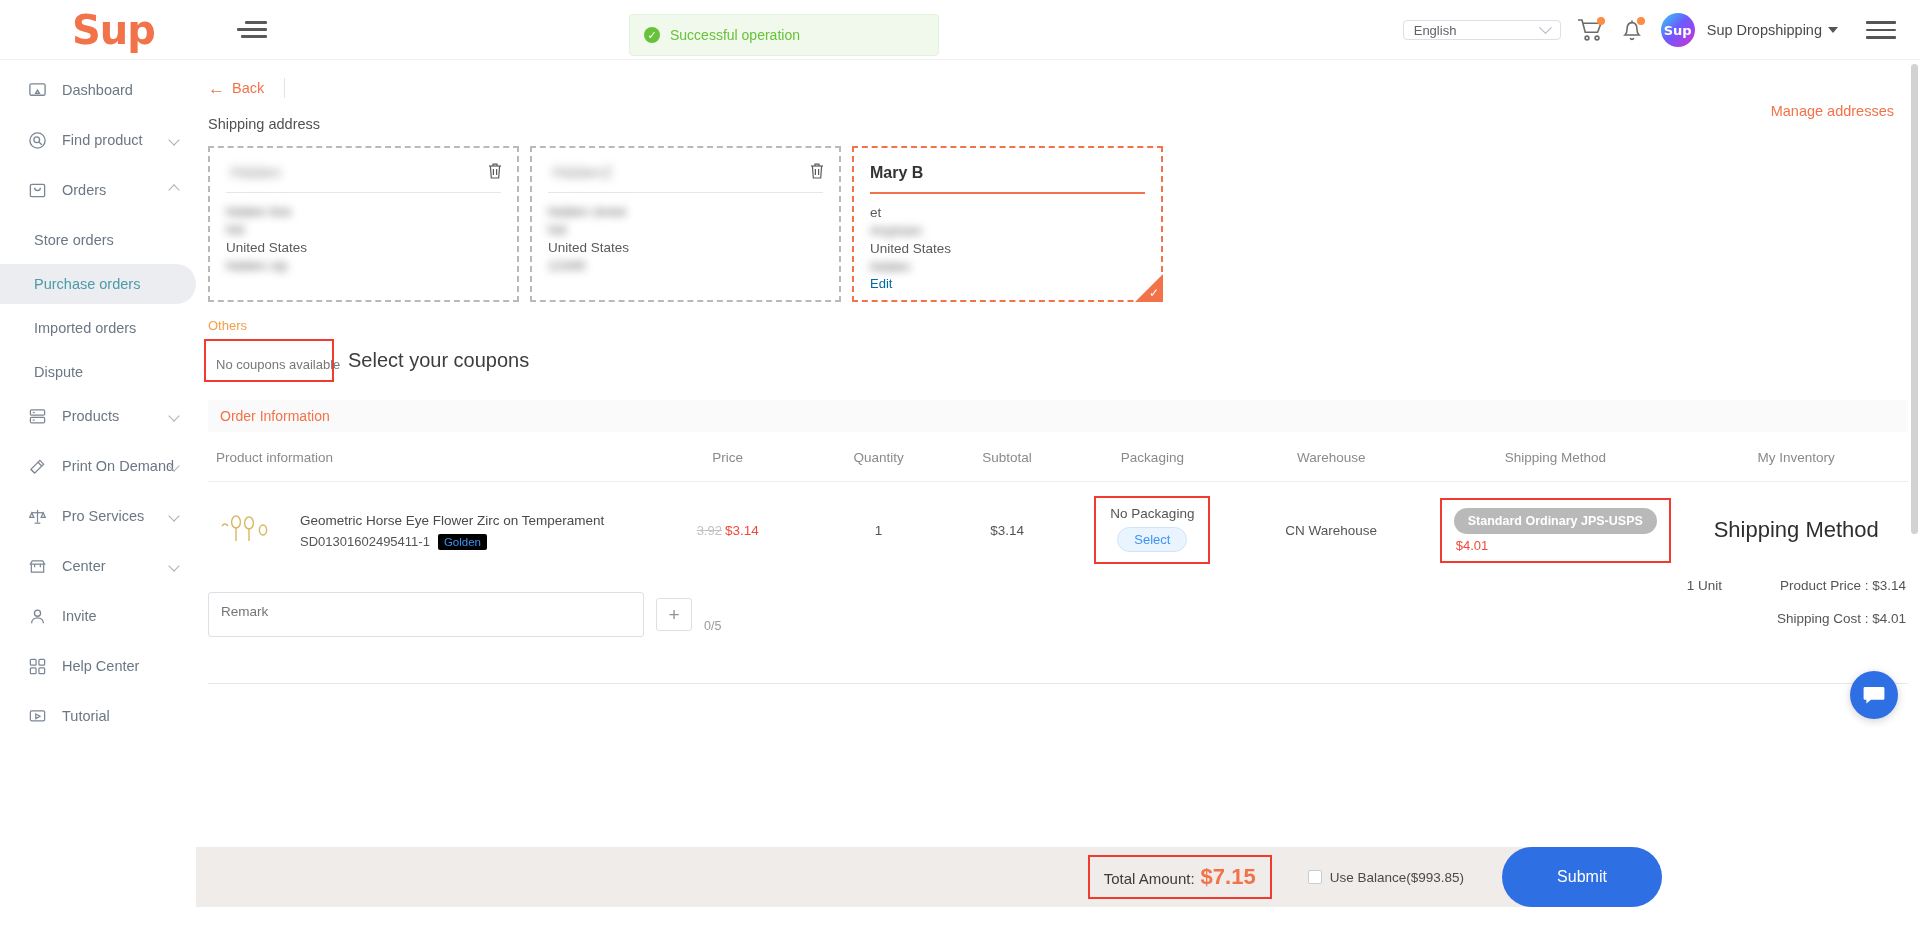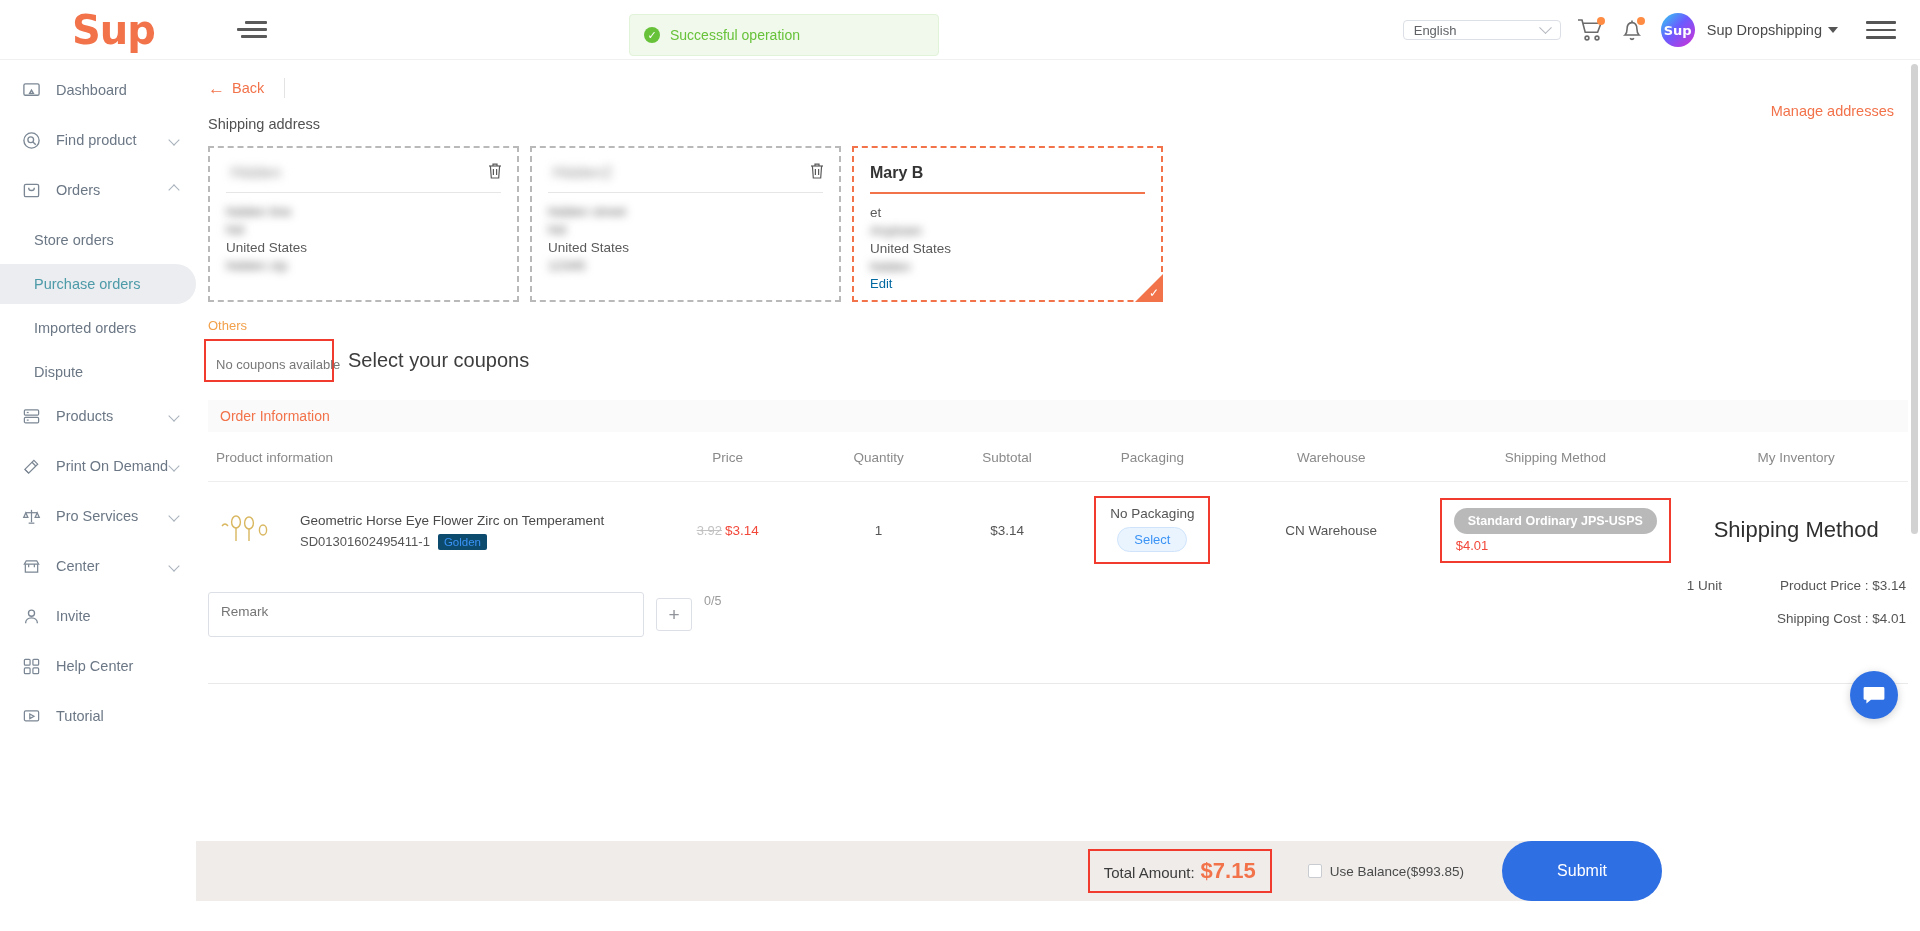--- a/index.html
+++ b/index.html
@@ -71,21 +71,21 @@
                 border-top: 6px solid #555; margin-right: 28px; }
   .burger { width: 30px; display: flex; flex-direction: column; gap: 5px; cursor: pointer; }
   .burger span { height: 2.5px; background: #555; border-radius: 1px; }
 
   
   .sidebar {
     position: absolute; top: 60px; left: 0; width: 196px; height: 871px;
     background: #fff; padding-top: 10px; overflow: hidden; z-index: 20;
   }
   .nav-item {
-    height: 40px; display: flex; align-items: center; padding-left: 20px;
+    height: 40px; display: flex; align-items: center; padding-left: 26px;
     font-size: 14.5px; color: #6b7785; cursor: pointer; position: relative;
     margin-bottom: 10px;
   }
   .nav-item .ic { width: 22px; height: 22px; margin-right: 14px; flex: 0 0 22px;
                   display: flex; align-items: center; justify-content: center; color: #7b8794; }
   .nav-item .arrow {
     position: absolute; right: 18px; width: 8px; height: 8px;
     border-right: 1.5px solid #a8b0ba; border-bottom: 1.5px solid #a8b0ba;
     transform: rotate(45deg);
   }
@@ -162,21 +162,21 @@
     font-size: 13.5px; color: #8a8a8a; font-weight: 400; text-align: center;
     padding: 18px 0 16px 0; border-bottom: 1px solid #eee;
   }
   table.prod th.left { text-align: left; padding-left: 8px; }
   table.prod td { padding: 14px 0; vertical-align: middle; text-align: center; font-size: 13.5px; color: #555; }
 
   .p-cell { display: flex; align-items: center; gap: 22px; padding-left: 8px; text-align: left; }
   .p-thumb { width: 62px; height: 58px; flex: 0 0 62px; display:flex; align-items:center; justify-content:center; }
   .p-title { font-size: 13.5px; color: #4a4a4a; line-height: 19px; }
   .p-sku { font-size: 13px; color: #555; margin-top: 4px; display: flex; align-items: center; gap: 8px; }
-  .tag-gold { background: #0c4a6e; color: #3a93f5; font-size: 11.5px; padding: 2px 6px; border-radius: 2px; }
+  .tag-gold { background: #000000; color: #3a93f5; font-size: 11.5px; padding: 2px 6px; border-radius: 2px; }
 
   .price-old { color: #c2c2c2; text-decoration: line-through; margin-right: 3px; font-size: 13px; }
   .price-new { color: #f2483a; font-size: 13.5px; }
   .sub-amt { color: #f2724a; }
 
   .pack-box {
     border: 2px solid #f13b2f; display: inline-flex; flex-direction: column;
     align-items: center; gap: 6px; padding: 8px 14px 10px 14px;
   }
   .pack-label { font-size: 13.5px; color: #555; }
@@ -200,29 +200,29 @@
   .remark-input {
     width: 436px; height: 45px; border: 1px solid #dcdfe6; border-radius: 3px;
     padding: 11px 12px; font-size: 13.5px; color: #c4c7cc; resize: none;
     font-family: "Liberation Sans", sans-serif; background: #fff; outline: none;
   }
   .plus-btn {
     width: 36px; height: 33px; border: 1px solid #dcdfe6; border-radius: 3px;
     display: flex; align-items: center; justify-content: center; margin-top: 6px;
     color: #909399; font-size: 19px; cursor: pointer;
   }
-  .cnt { font-size: 12.5px; color: #9b9b9b; margin-top: 2px; }
+  .cnt { font-size: 12.5px; color: #9b9b9b; margin-top: 27px; }
 
   .totals { position: absolute; right: 14px; top: 0; text-align: right; }
   .tot-line { font-size: 13.5px; color: #555; margin-bottom: 18px; display: flex; justify-content: flex-end; gap: 58px; }
   .hr-full { height: 1px; background: #e9e9e9; margin: 14px 12px 0 12px; }
 
   
   .bottom-bar {
-    position: absolute; left: 62px; bottom: 30px; width: 1600px; height: 60px;
+    position: absolute; left: 62px; bottom: 24px; width: 1600px; height: 60px;
     background: #efecea; border-radius: 30px; display: flex; align-items: center;
     justify-content: flex-end; padding-right: 0px; text-align: center;
   }
   .total-box {
     border: 2px solid #f13b2f; padding: 7px 14px; display: flex; align-items: baseline; gap: 6px;
     margin-right: 36px;
   }
   .total-label { font-size: 15px; color: #3b3b3b; }
   .total-amt { font-size: 22px; color: #f2724a; font-weight: 700; }
   .bal-wrap { display: flex; align-items: center; gap: 8px; margin-right: 38px; }

